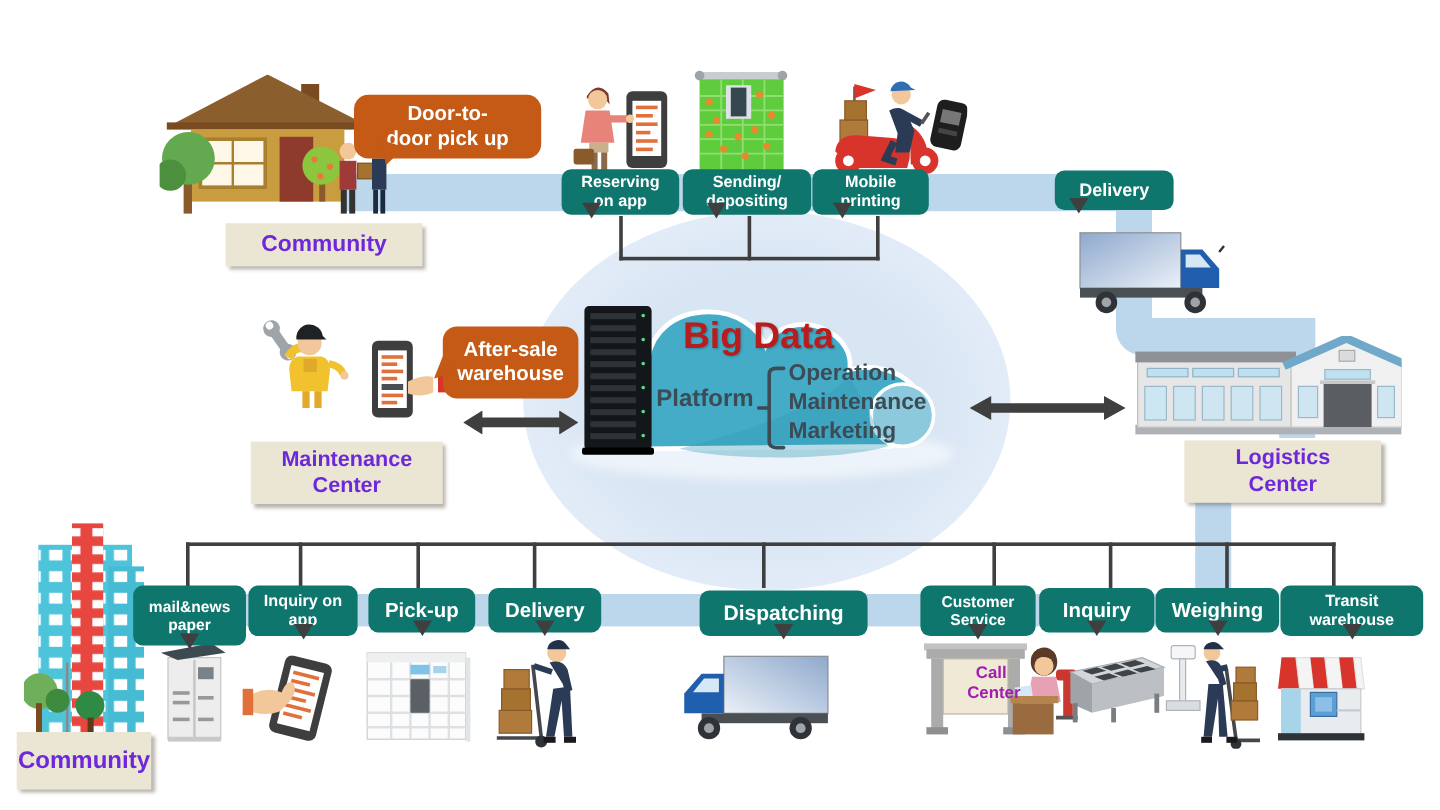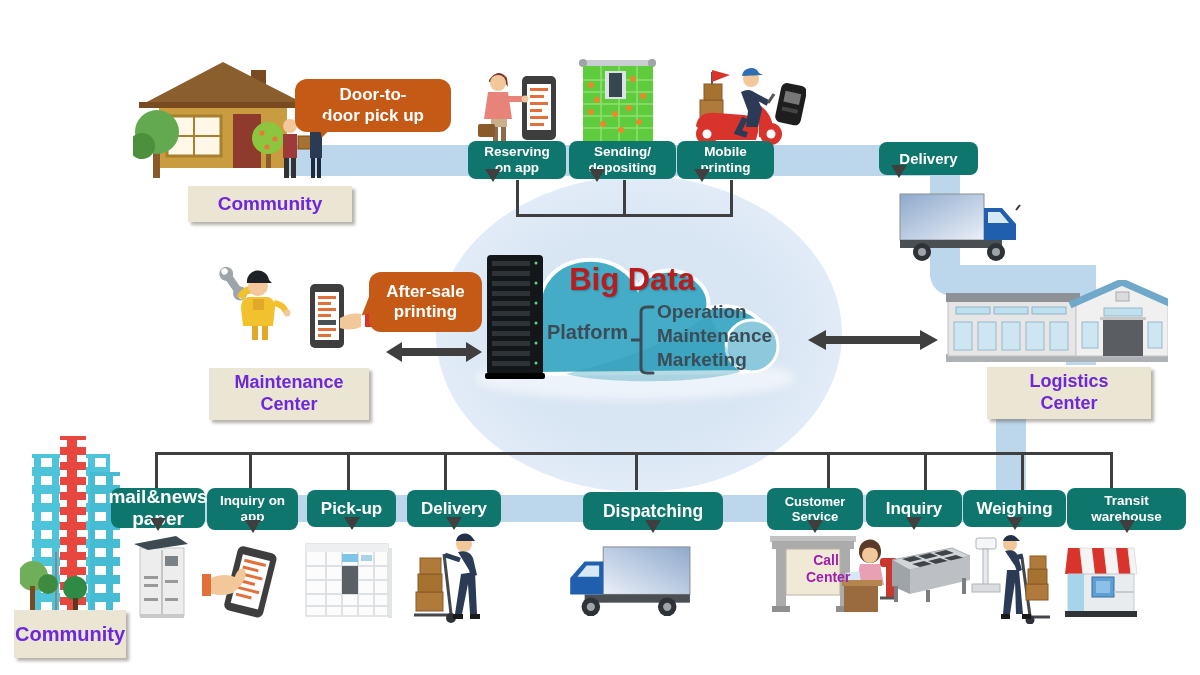--- a/index.html
+++ b/index.html
@@ -309,21 +309,21 @@
         <rect x="22" y="32" width="13" height="3"></rect>
         <rect x="22" y="46" width="18" height="3"></rect>
         <rect x="22" y="52" width="13" height="3"></rect>
       </g>
     <rect x="22" y="38" width="18" height="5" fill="#4A4F54"></rect>
     <path d="M44,36 q14,-7 24,-3 l6,6 -7,5 q-12,6 -23,2 z" fill="#F2C79A"></path>
     <rect x="69" y="29" width="7" height="16" fill="#D9342B"></rect>
       <rect x="65" y="29" width="4" height="16" fill="#FFF"></rect>
   </svg>
   <div class="callout tail-l pre" style="left:369px;top:272px;width:113px;height:60px;font-size:17px;">After-sale
-printing</div>
+warehouse</div>
   <div class="beige pre" style="left:209px;top:368px;width:160px;height:52px;font-size:18px;">Maintenance
 Center</div>
 
   <svg class="ill" style="left:20px;top:436px;" width="115" height="192" viewBox="0 0 115 192">
     <defs>
       <pattern id="winc" width="18" height="18" patternUnits="userSpaceOnUse">
           <rect x="3" y="4" width="11" height="9" fill="#FFF"></rect>
         </pattern>
       <pattern id="winr" width="26" height="15" patternUnits="userSpaceOnUse">
           <rect x="5" y="4" width="16" height="7" fill="#FFF"></rect>
@@ -351,21 +351,21 @@
     <rect x="33" y="20" width="13" height="10" fill="#7A8288"></rect>
     <g fill="#999">
         <rect x="12" y="40" width="14" height="3"></rect>
         <rect x="12" y="48" width="14" height="3"></rect>
         <rect x="33" y="44" width="13" height="3"></rect>
         <rect x="12" y="62" width="14" height="3"></rect>
         <rect x="33" y="62" width="13" height="3"></rect>
       </g>
     <rect x="8" y="78" width="44" height="4" fill="#C9C9C9"></rect>
   </svg>
-  <div class="station pre" style="left:111px;top:488px;width:94px;height:40px;font-size:19px;">mail&amp;news
+  <div class="station pre" style="left:111px;top:488px;width:94px;height:50px;font-size:13px;">mail&amp;news
 paper</div>
 
   <svg class="ill" style="left:202px;top:546px;" width="82" height="74" viewBox="0 0 82 74">
     <g transform="rotate(14 45 37)">
       <rect x="28" y="2" width="40" height="66" rx="6" fill="#3E3E3E"></rect>
       <rect x="34" y="10" width="28" height="50" fill="#FFF"></rect>
       <g fill="#E2703A">
           <rect x="37" y="14" width="22" height="3"></rect>
           <rect x="37" y="21" width="16" height="3"></rect>
           <rect x="37" y="28" width="22" height="3"></rect>

